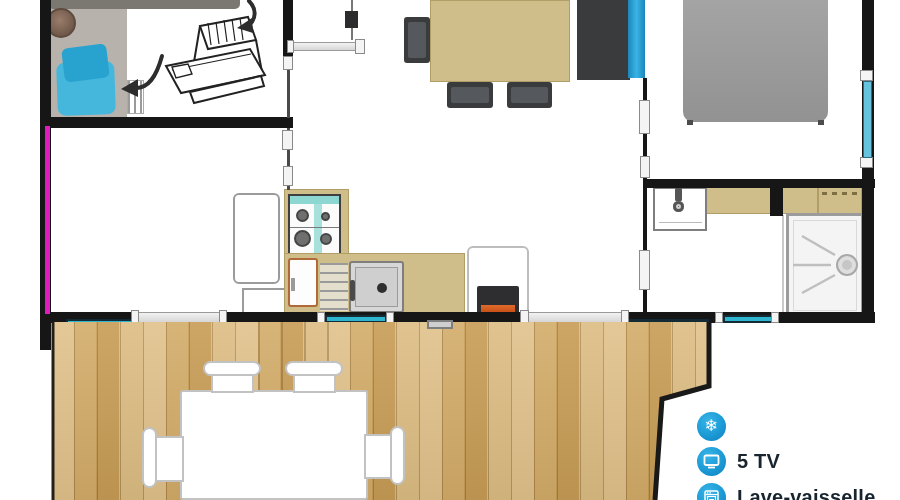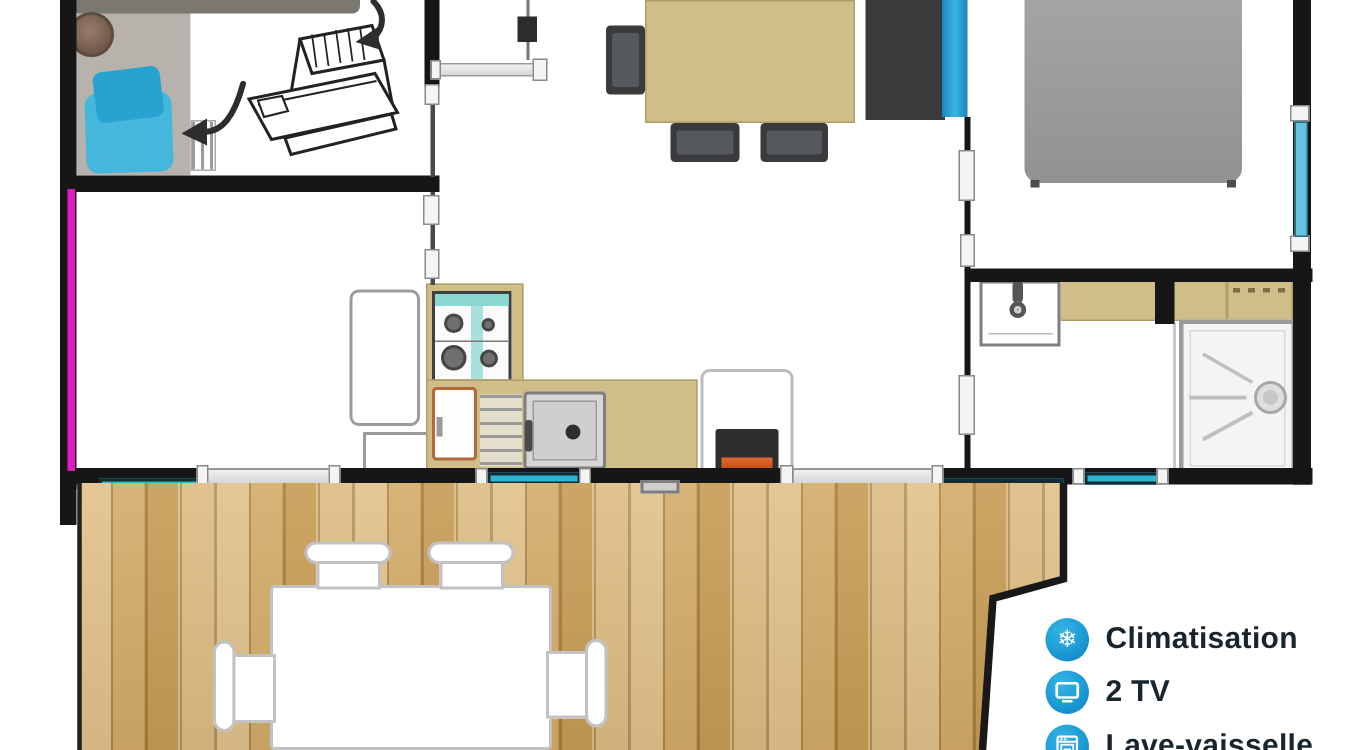--- a/index.html
+++ b/index.html
@@ -175,30 +175,29 @@
     <g>
       <path d="M249 1 C257 9 256 19 249 25" fill="none" stroke="#2d2d2d" stroke-width="4" stroke-linecap="round"></path>
       <polygon points="252,18 237,28 253,33" fill="#2d2d2d"></polygon>
     </g>
   </svg>
 
   <div class="lrow" style="top:411px">
     <span class="licon">
         <span class="snowglyph">❄</span>
       </span>
-    <span class="llabel">Climatisation</span>
   </div>
   <div class="lrow" style="top:446px">
     <span class="licon">
       <svg width="17" height="15" viewBox="0 0 17 15">
         <rect x="1.5" y="1.5" width="14" height="9.5" rx="1.5" fill="none" stroke="#fff" stroke-width="1.8"></rect>
         <path d="M5 13.5 H12" stroke="#fff" stroke-width="1.8"></path>
       </svg>
     </span>
-    <span class="llabel">2 TV</span>
+    <span class="llabel">5 TV</span>
   </div>
   <div class="lrow" style="top:482px">
     <span class="licon">
       <svg width="15" height="15" viewBox="0 0 15 15">
         <rect x="1" y="1" width="13" height="13" rx="1.5" fill="none" stroke="#fff" stroke-width="1.5"></rect>
         <path d="M1.5 4.5 H13.5" stroke="#fff" stroke-width="1.2"></path>
         <circle cx="3.6" cy="2.9" r="0.8" fill="#fff"></circle>
         <circle cx="6.1" cy="2.9" r="0.8" fill="#fff"></circle>
         <rect x="3.5" y="6.5" width="8" height="6" fill="none" stroke="#fff" stroke-width="1.2"></rect>
         <path d="M5 9.5 H10" stroke="#fff" stroke-width="1"></path>

